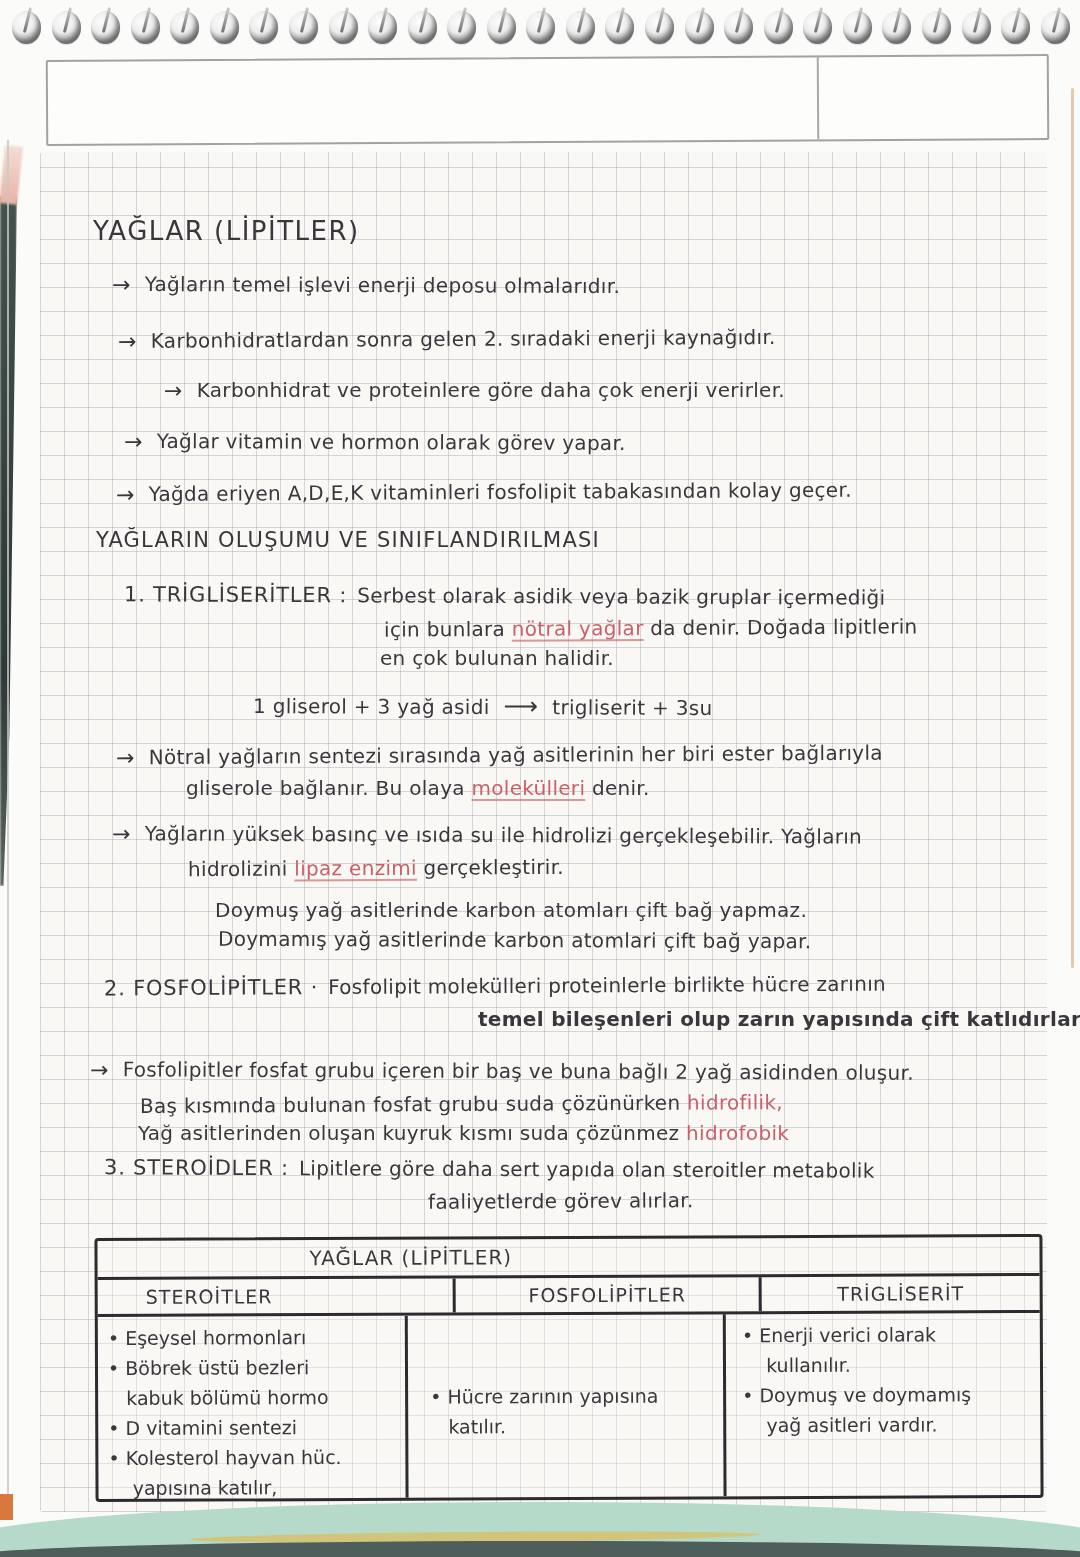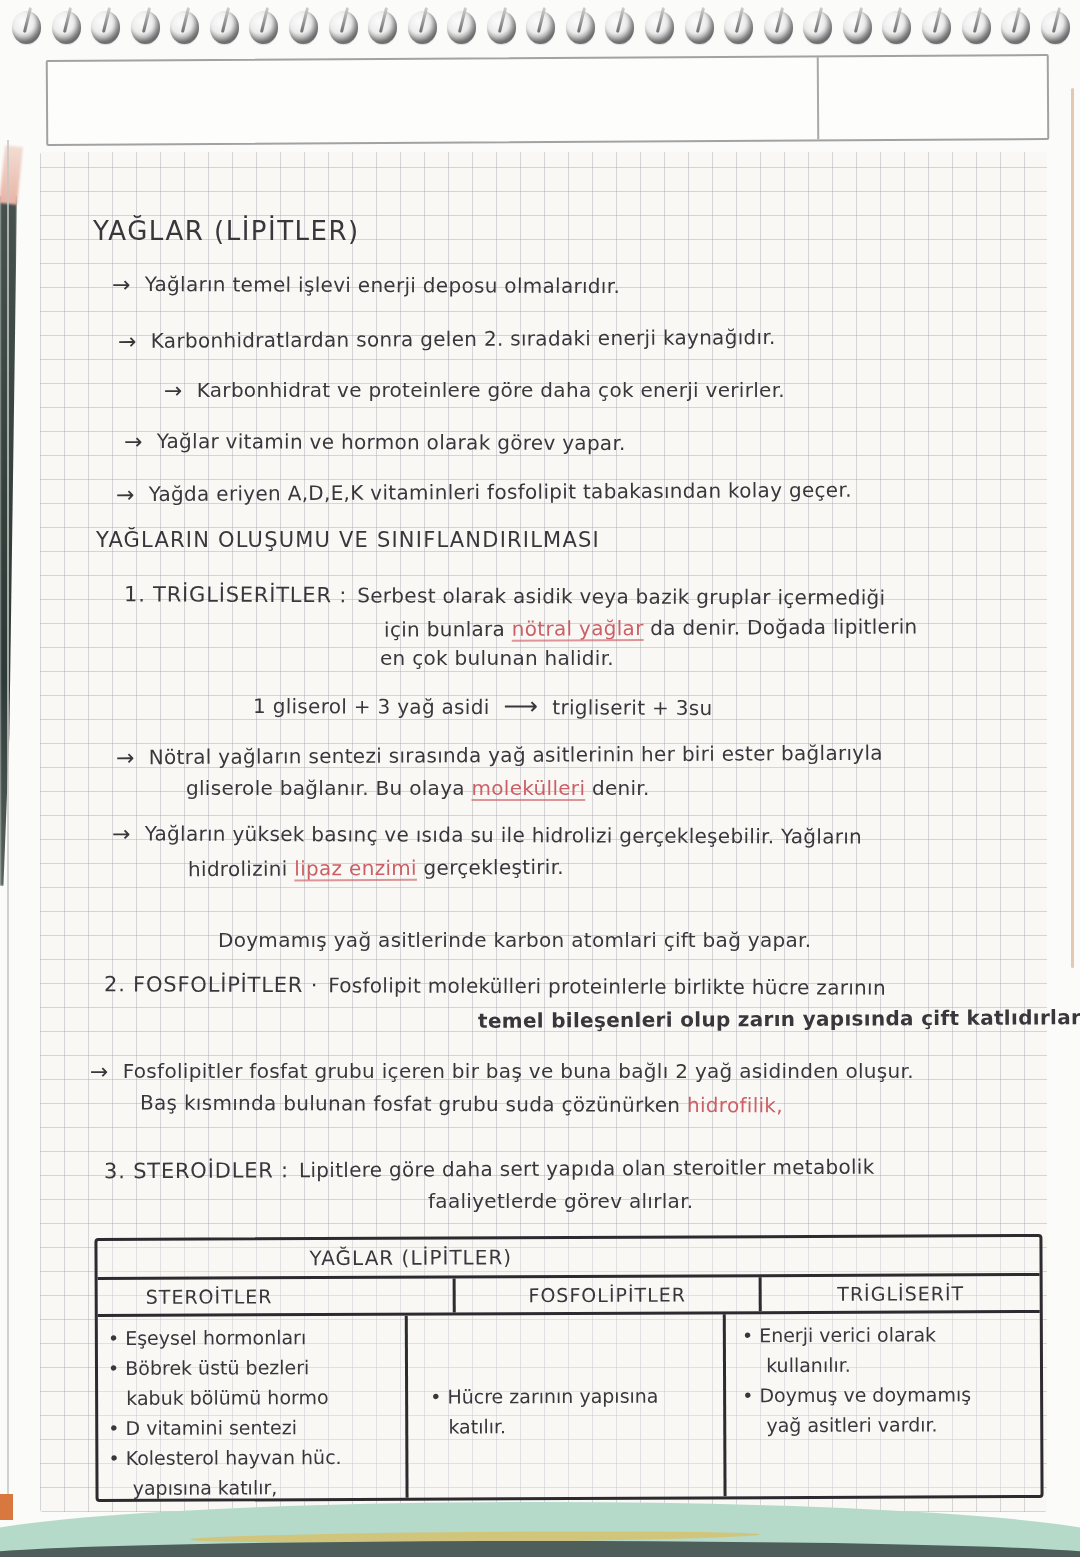--- a/index.html
+++ b/index.html
@@ -212,27 +212,29 @@
     <div class="line pos-trig3">en çok bulunan halidir.</div>
 
     <div class="line pos-formula"><span>1 gliserol + 3 yağ asidi</span><span class="larr">⟶</span><span>trigliserit + 3su</span></div>
 
     <div class="line pos-ester1"><span class="arrow">→</span><span>Nötral yağların sentezi sırasında yağ asitlerinin her biri ester bağlarıyla</span></div>
     <div class="line pos-ester2"><span>gliserole bağlanır. Bu olaya </span><span class="red u">molekülleri</span><span> denir.</span></div>
 
     <div class="line pos-hydro1"><span class="arrow">→</span><span>Yağların yüksek basınç ve ısıda su ile hidrolizi gerçekleşebilir. Yağların</span></div>
     <div class="line pos-hydro2"><span>hidrolizini </span><span class="red u">lipaz enzimi</span><span> gerçekleştirir.</span></div>
 
+    <div class="line pos-sat1">Doymuş yağ asitlerinde karbon atomları çift bağ yapmaz.</div>
     <div class="line pos-sat2">Doymamış yağ asitlerinde karbon atomlari çift bağ yapar.</div>
 
     <div class="line pos-fosfo1"><span class="num-label label">2. FOSFOLİPİTLER ·</span><span>Fosfolipit molekülleri proteinlerle birlikte hücre zarının</span></div>
     <div class="line pos-fosfo2">temel bileşenleri olup zarın yapısında çift katlıdırlar.</div>
 
     <div class="line pos-fnote1"><span class="arrow">→</span><span>Fosfolipitler fosfat grubu içeren bir baş ve buna bağlı 2 yağ asidinden oluşur.</span></div>
     <div class="line pos-fnote2"><span>Baş kısmında bulunan fosfat grubu suda çözünürken </span><span class="red">hidrofilik,</span></div>
+    <div class="line pos-fnote3"><span>Yağ asitlerinden oluşan kuyruk kısmı suda çözünmez </span><span class="red">hidrofobik</span></div>
 
     <div class="line pos-ster1"><span class="num-label label">3. STEROİDLER :</span><span>Lipitlere göre daha sert yapıda olan steroitler metabolik</span></div>
     <div class="line pos-ster2">faaliyetlerde görev alırlar.</div>
 
     <div class="stable">
       <div class="t-title">YAĞLAR (LİPİTLER)</div>
       <div class="t-head">
         <div class="t-h c1">STEROİTLER</div>
         <div class="t-h c2">FOSFOLİPİTLER</div>
         <div class="t-h c3">TRİGLİSERİT</div>

